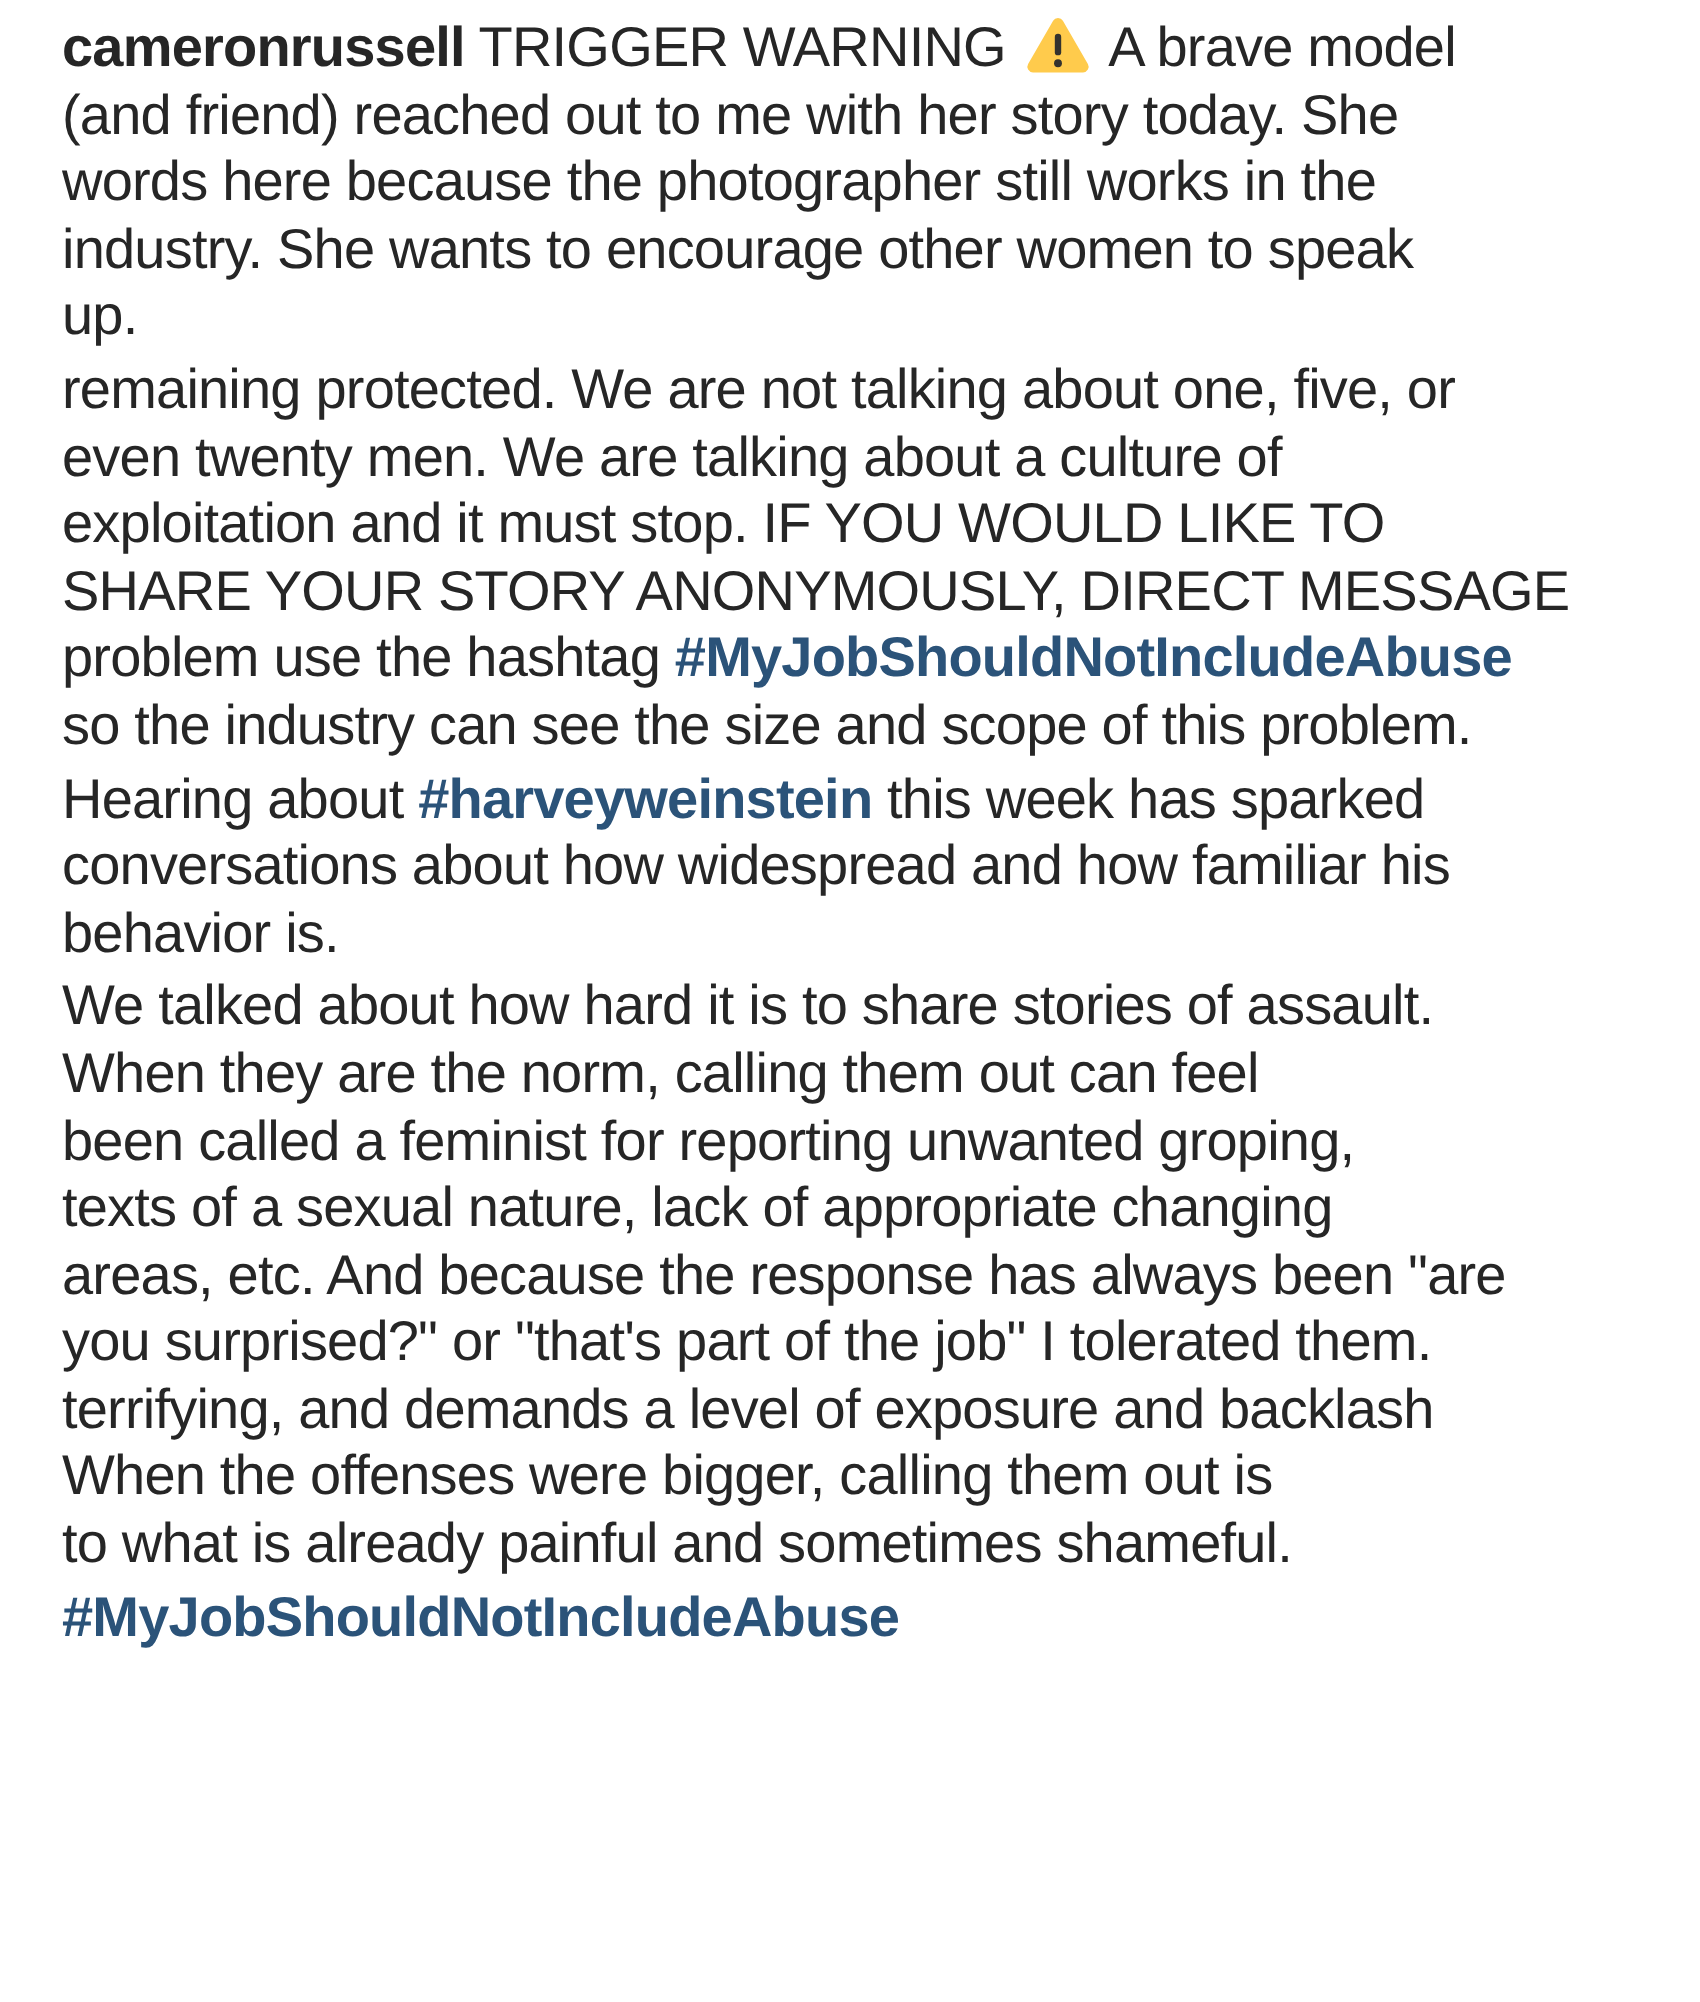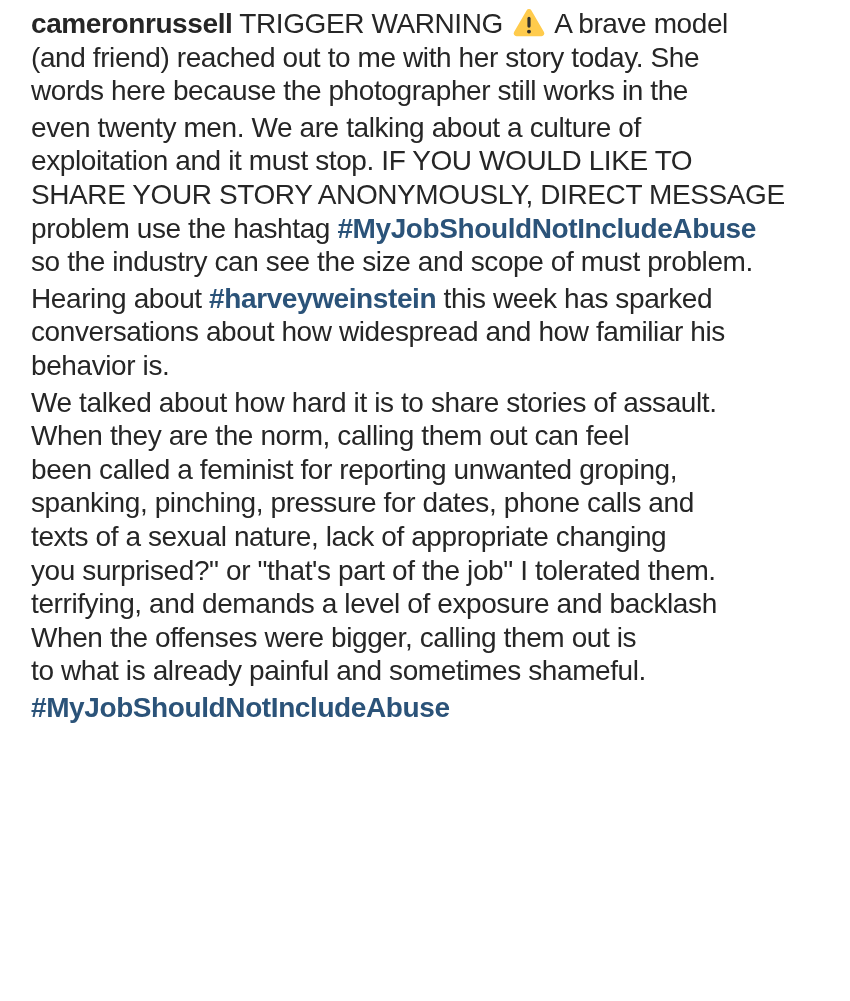--- a/index.html
+++ b/index.html
@@ -47,39 +47,42 @@
 
 <div class="caption">
     <div class="para">
       <div class="line"><span class="username">cameronrussell</span><span> TRIGGER WARNING </span><svg class="warn-icon" width="34" height="31" viewBox="0 0 36 33" aria-hidden="true">
     <path d="M15.4 3.6 L2.1 26.6 a3 3 0 0 0 2.6 4.5 h26.6 a3 3 0 0 0 2.6 -4.5 L20.6 3.6 a3 3 0 0 0 -5.2 0 Z" fill="#FFCB4C"></path>
     <rect x="16.3" y="10.5" width="3.4" height="11.5" rx="1.7" fill="#33322E"></rect>
     <circle cx="18" cy="26.2" r="2.1" fill="#33322E"></circle>
   </svg><span> A brave model</span></div>
       <div class="line"><span>(and friend) reached out to me with her story today. She</span></div>
       <div class="line"><span>words here because the photographer still works in the</span></div>
+      <div class="line"><span>industry. She wants to encourage other women to speak</span></div>
+      <div class="line"><span>up.</span></div>
     </div>
     <div class="para">
+      <div class="line"><span>remaining protected. We are not talking about one, five, or</span></div>
       <div class="line"><span>even twenty men. We are talking about a culture of</span></div>
       <div class="line"><span>exploitation and it must stop. IF YOU WOULD LIKE TO</span></div>
       <div class="line"><span>SHARE YOUR STORY ANONYMOUSLY, DIRECT MESSAGE</span></div>
       <div class="line"><span>problem use the hashtag </span><span class="hashtag">#MyJobShouldNotIncludeAbuse</span></div>
-      <div class="line"><span>so the industry can see the size and scope of must problem.</span></div>
+      <div class="line"><span>so the industry can see the size and scope of this problem.</span></div>
     </div>
     <div class="para">
       <div class="line"><span>Hearing about </span><span class="hashtag">#harveyweinstein</span><span> this week has sparked</span></div>
       <div class="line"><span>conversations about how widespread and how familiar his</span></div>
       <div class="line"><span>behavior is.</span></div>
     </div>
     <div class="para">
       <div class="line"><span>We talked about how hard it is to share stories of assault.</span></div>
       <div class="line"><span>When they are the norm, calling them out can feel</span></div>
       <div class="line"><span>been called a feminist for reporting unwanted groping,</span></div>
-      <div class="line"><span>spanking, pinching, pressure for dates, phone calls and</span></div>
       <div class="line"><span>texts of a sexual nature, lack of appropriate changing</span></div>
+      <div class="line"><span>areas, etc. And because the response has always been "are</span></div>
       <div class="line"><span>you surprised?" or "that's part of the job" I tolerated them.</span></div>
       <div class="line"><span>terrifying, and demands a level of exposure and backlash</span></div>
       <div class="line"><span>When the offenses were bigger, calling them out is</span></div>
       <div class="line"><span>to what is already painful and sometimes shameful.</span></div>
     </div>
     <div class="para">
       <div class="line"><span class="hashtag">#MyJobShouldNotIncludeAbuse</span></div>
     </div>
   </div>
 

